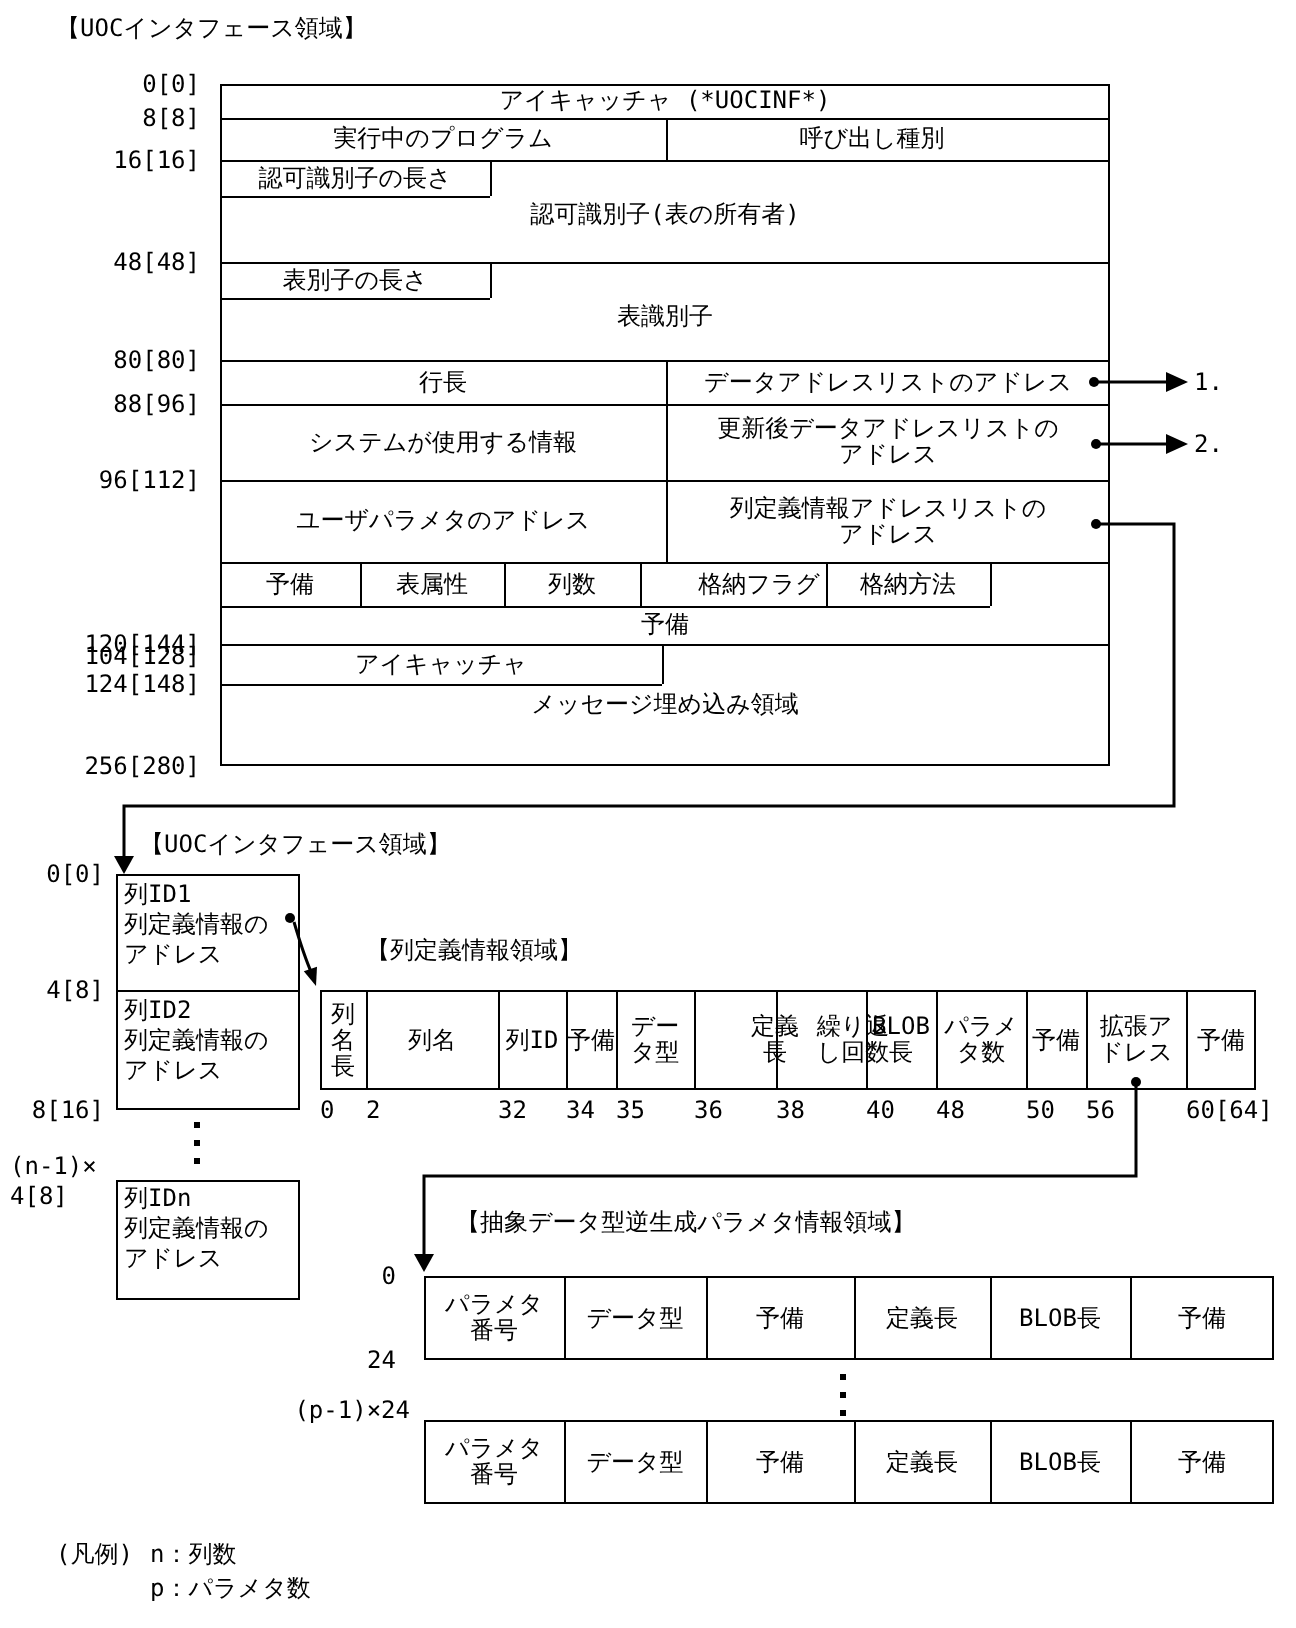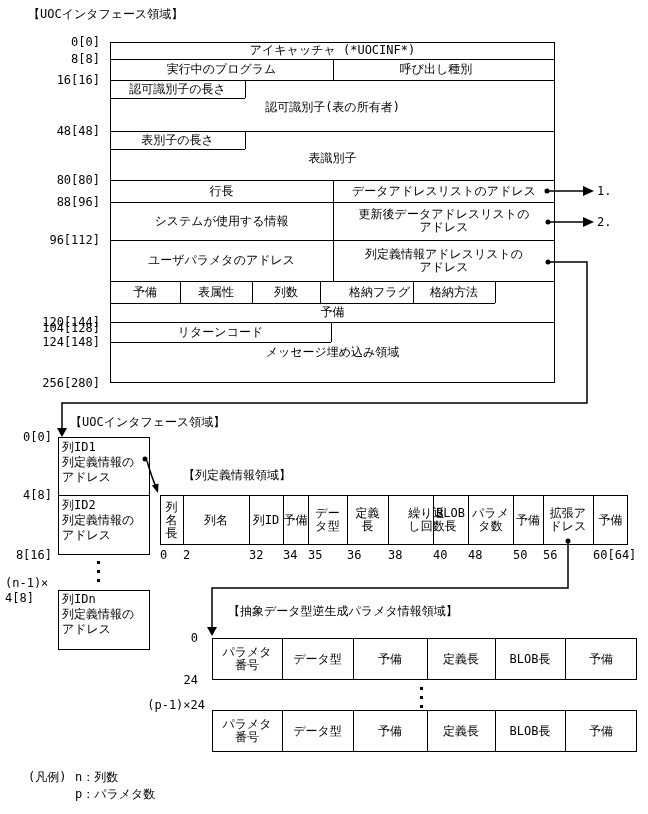--- a/index.html
+++ b/index.html
@@ -72,21 +72,21 @@
 アドレス</div>
   <div class="c" style="left:110px;top:240px;width:223px;height:41px;">ユーザパラメタのアドレス</div>
   <div class="c" style="left:333px;top:240px;width:222px;height:41px;">列定義情報アドレスリストの
 アドレス</div>
   <div class="c" style="left:110px;top:281px;width:70px;height:22px;">予備</div>
   <div class="c" style="left:180px;top:281px;width:72px;height:22px;">表属性</div>
   <div class="c" style="left:252px;top:281px;width:68px;height:22px;">列数</div>
   <div class="c" style="left:320px;top:281px;width:93px;height:22px;margin-left:13px;">格納フラグ</div>
   <div class="c" style="left:413px;top:281px;width:82px;height:22px;">格納方法</div>
   <div class="c" style="left:110px;top:303px;width:445px;height:19px;">予備</div>
-  <div class="c" style="left:110px;top:322px;width:221px;height:20px;">リターンコード</div>
+  <div class="c" style="left:110px;top:322px;width:221px;height:20px;">アイキャッチャ</div>
   <div class="c" style="left:110px;top:342px;width:445px;height:21px;">メッセージ埋め込み領域</div>
 
   <div class="t" style="left:597px;top:184px;">1.</div>
   <div class="t" style="left:597px;top:215px;">2.</div>
 
   <div class="t" style="left:70px;top:415px;">【UOCインタフェース領域】</div>
 
   <div class="off" style="left:0;width:52px;top:430px;">0[0]</div>
   <div class="off" style="left:0;width:52px;top:488px;">4[8]</div>
   <div class="off" style="left:0;width:52px;top:548px;">8[16]</div>
@@ -121,21 +121,21 @@
   <div class="vl" style="left:543px;top:495px;height:50px;"></div>
   <div class="vl" style="left:593px;top:495px;height:50px;"></div>
 
   <div class="c" style="left:160px;top:495px;width:23px;height:50px;">列名
 長</div>
   <div class="c" style="left:183px;top:495px;width:66px;height:50px;">列名</div>
   <div class="c" style="left:249px;top:495px;width:34px;height:50px;">列ID</div>
   <div class="c" style="left:283px;top:495px;width:25px;height:50px;">予備</div>
   <div class="c" style="left:308px;top:495px;width:39px;height:50px;">デー
 タ型</div>
-  <div class="c" style="left:347px;top:495px;width:41px;height:50px;">定義
+  <div class="c" style="left:347px;top:495px;width:41px;height:50px;padding-left:20px;">定義
 長</div>
   <div class="c" style="left:388px;top:495px;width:45px;height:50px;padding-left:16px;">繰り返
 し回数</div>
   <div class="c" style="left:433px;top:495px;width:35px;height:50px;">BLOB
 長</div>
   <div class="c" style="left:468px;top:495px;width:45px;height:50px;">パラメ
 タ数</div>
   <div class="c" style="left:513px;top:495px;width:30px;height:50px;">予備</div>
   <div class="c" style="left:543px;top:495px;width:50px;height:50px;">拡張ア
 ドレス</div>

